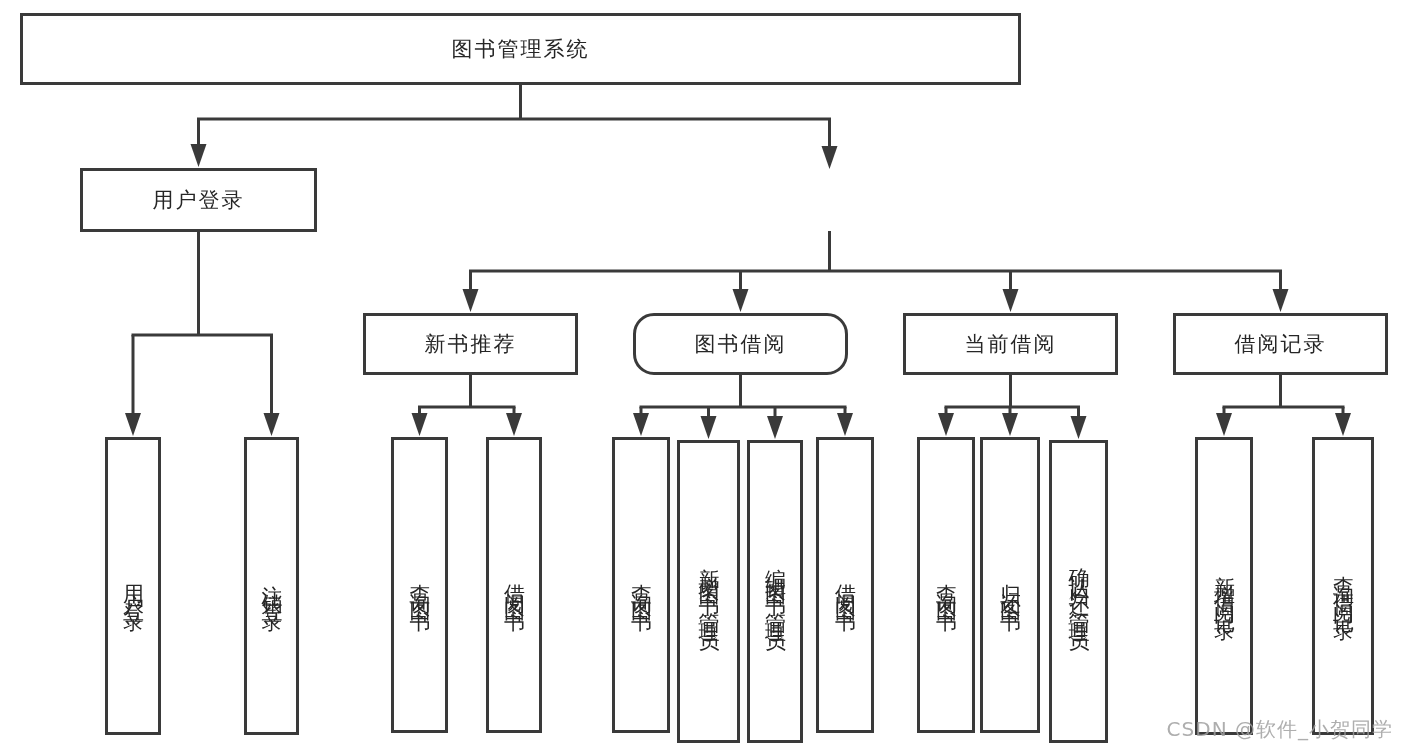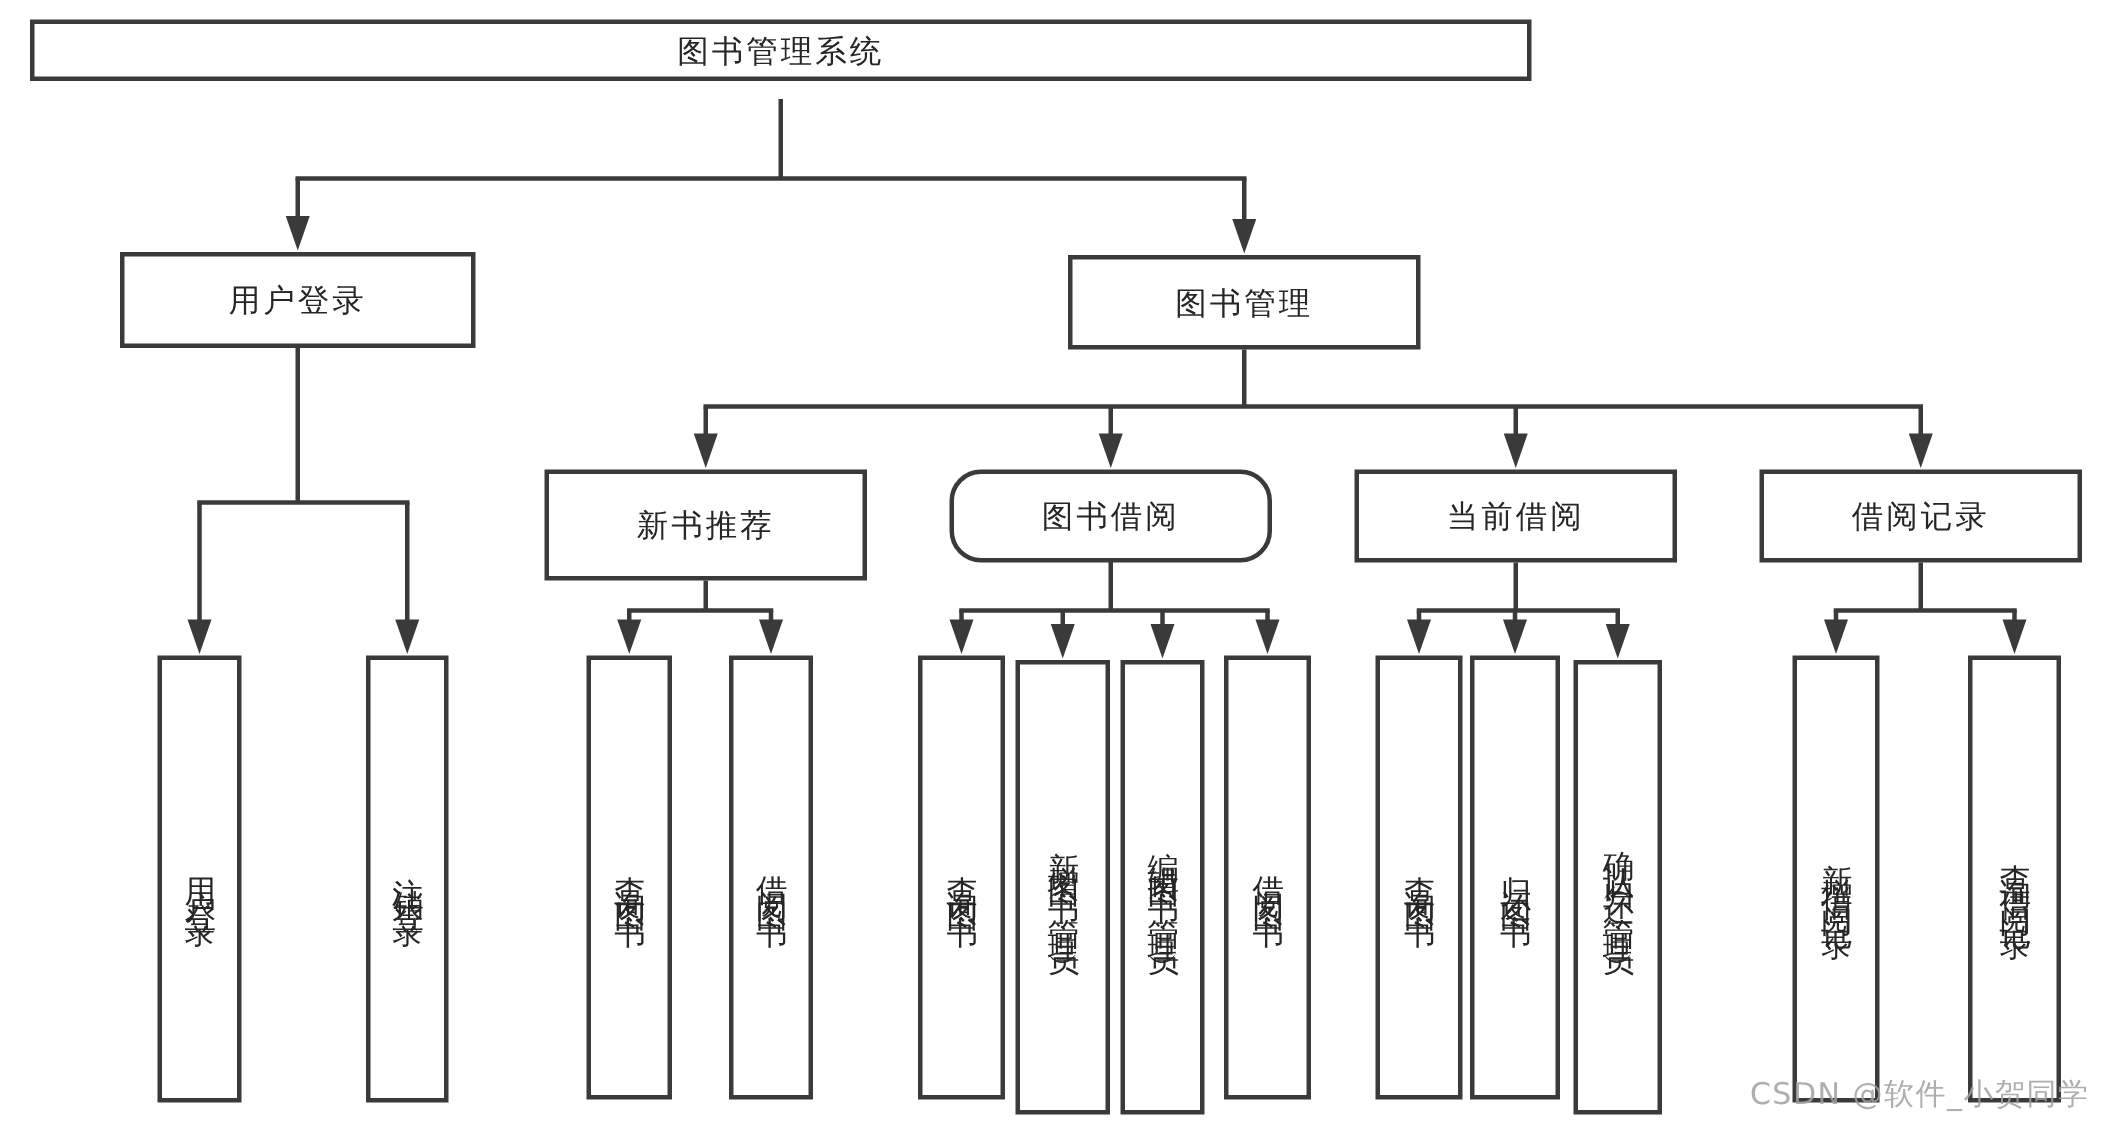--- a/index.html
+++ b/index.html
@@ -105,30 +105,27 @@
       <line x1="1078.5" y1="407" x2="1078.5" y2="422" stroke="#3a3a3a" stroke-width="3"></line>
       <polygon points="1078.5,439 1070.5,416 1086.5,416" fill="#3a3a3a"></polygon>
       <line x1="1280.5" y1="373" x2="1280.5" y2="407" stroke="#3a3a3a" stroke-width="3"></line>
       <line x1="1222.5" y1="407" x2="1344.5" y2="407" stroke="#3a3a3a" stroke-width="3"></line>
       <line x1="1224" y1="407" x2="1224" y2="419" stroke="#3a3a3a" stroke-width="3"></line>
       <polygon points="1224,436 1216,413 1232,413" fill="#3a3a3a"></polygon>
       <line x1="1343" y1="407" x2="1343" y2="419" stroke="#3a3a3a" stroke-width="3"></line>
       <polygon points="1343,436 1335,413 1351,413" fill="#3a3a3a"></polygon>
     </svg>
   <div class="watermark" style="color: rgb(160, 160, 160);">CSDN @软件_小贺同学</div>
-<div class="node" style="left: 20px; top: 13px; width: 1001px; height: 41px;">
+<div class="node" style="left: 20px; top: 13px; width: 1001px; height: 72px;">
       <span>图书管理系统</span>
     </div>
     <div class="node" style="left: 80px; top: 168px; width: 237px; height: 64px;">
       <span>用户登录</span>
     </div>
-    <div class="node" style="left: 712px; top: 170px; width: 235px; height: 63px;">
-      <span>图书管理</span>
-    </div>
-    <div class="node" style="left: 363px; top: 313px; width: 215px; height: 74px; font-family: Liberation Serif, serif;">
+    <div class="node" style="left: 363px; top: 313px; width: 215px; height: 62px; font-family: Liberation Serif, serif;">
       <span>新书推荐</span>
     </div>
     <div class="node" style="left: 633px; top: 313px; width: 215px; height: 62px; border-radius: 21px;">
       <span>图书借阅</span>
     </div>
     <div class="node" style="left: 903px; top: 313px; width: 215px; height: 62px; text-align: center;">
       <span>当前借阅</span>
     </div>
     <div class="node" style="left: 1173px; top: 313px; width: 215px; height: 62px;">
       <span>借阅记录</span>

